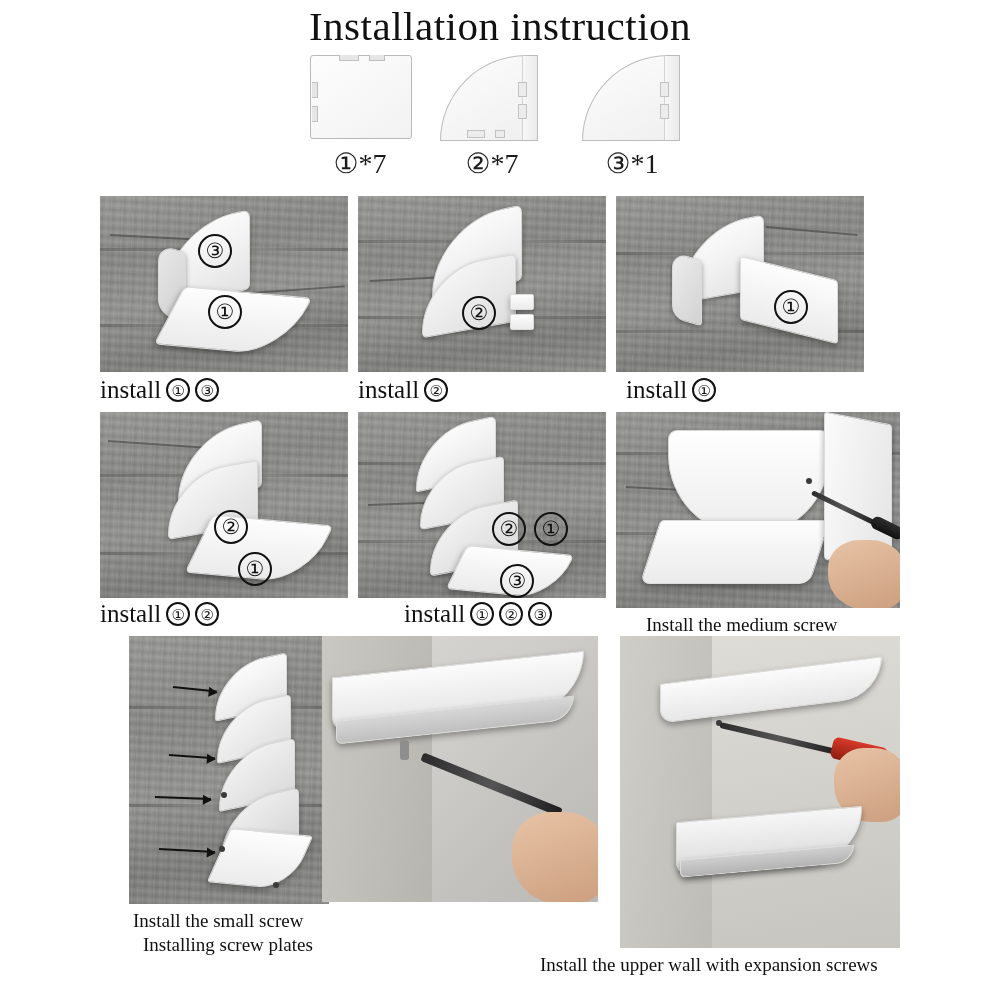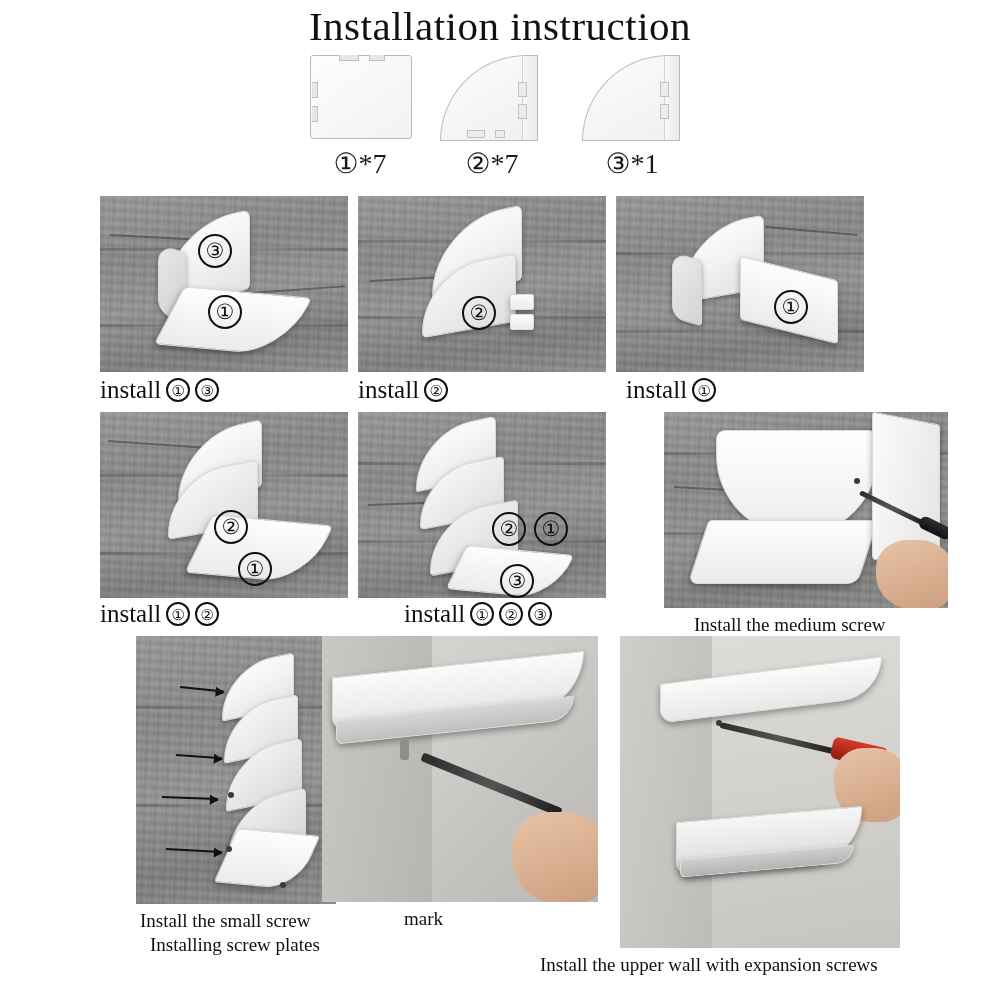--- a/index.html
+++ b/index.html
@@ -350,37 +350,37 @@
       <span class="marker" style="left:142px; top:152px;">③</span>
     </div>
     <div class="caption cap-big cap-flex" style="margin-top:2px; margin-left:46px;">
       <span>install</span>
       <span class="circnum">①</span>
       <span class="circnum">②</span>
       <span class="circnum">③</span>
     </div>
   </div>
 
-  <div class="cell" style="left:616px; top:412px;margin-left:48px;">
+  <div class="cell" style="left:616px; top:412px;">
     <div class="photo stone" style="width:284px;height:196px;">
       <span class="seam" style="top:40px;"></span>
       <span class="seam" style="top:120px;"></span>
       <span class="crack" style="left:10px; top:74px; width:120px; transform:rotate(3deg);"></span>
       <div class="br-fan" style="left:52px; top:18px; width:160px; height:104px; border-radius:10px 10px 90px 90px; background:linear-gradient(180deg,#ffffff,#ececec);"></div>
       <div class="br-flat" style="left:34px; top:108px; width:168px; height:62px; border-radius:4px 4px 10px 10px; transform:skewX(-18deg);"></div>
       <div class="br-flat" style="left:208px; top:6px; width:66px; height:146px; border-radius:4px; transform:skewY(11deg); background:linear-gradient(100deg,#fbfbfb,#e4e4e4);"></div>
       <span class="screwdot" style="left:190px; top:66px;"></span>
       <div class="driver" style="left:196px; top:78px; width:70px; height:5px; transform:rotate(26deg);"></div>
       <div class="driver-handle" style="left:256px; top:102px; width:34px; height:13px; transform:rotate(26deg); background:linear-gradient(180deg,#2e2e2e,#111);"></div>
       <div class="hand" style="left:212px; top:128px; width:78px; height:70px;"></div>
     </div>
     <div class="caption cap-sm" style="margin-top:6px; margin-left:30px;">Install the medium screw</div>
   </div>
 
-  <div class="cell" style="left:100px; top:636px;padding-left:36px;">
+  <div class="cell" style="left:93px; top:636px;padding-left:36px;">
     <div class="photo stone" style="width:200px;height:268px;">
       <span class="seam" style="top:70px;"></span>
       <span class="seam" style="top:168px;"></span>
       <div class="br-fan" style="left:86px; top:24px; width:70px; height:52px; border-radius:64px 6px 6px 4px; transform:skewY(-12deg);"></div>
       <div class="br-fan" style="left:88px; top:66px; width:72px; height:52px; border-radius:64px 6px 6px 4px; transform:skewY(-12deg); background:linear-gradient(150deg,#fafafa,#dedede);"></div>
       <div class="br-fan" style="left:90px; top:110px; width:74px; height:56px; border-radius:64px 6px 6px 4px; transform:skewY(-12deg); background:linear-gradient(150deg,#f7f7f7,#d9d9d9);"></div>
       <div class="br-fan" style="left:92px; top:160px; width:76px; height:56px; border-radius:64px 6px 6px 4px; transform:skewY(-12deg); background:linear-gradient(150deg,#f4f4f4,#d4d4d4);"></div>
       <div class="br-flat" style="left:88px; top:196px; width:84px; height:52px; border-radius:4px 4px 34px 4px; transform:skewX(-24deg) skewY(5deg);"></div>
       <div class="arrow" style="left:44px; top:50px; width:44px; transform:rotate(6deg);"></div>
       <div class="arrow" style="left:40px; top:118px; width:46px; transform:rotate(4deg);"></div>
@@ -396,21 +396,20 @@
 
   <div class="cell" style="left:322px; top:636px;">
     <div class="photo wallbg" style="width:276px;height:266px;">
       <div style="position:absolute; left:0; top:0; width:110px; height:266px; background:linear-gradient(100deg,#c9c8c3,#b6b5b0);"></div>
       <div class="br-flat" style="left:10px; top:28px; width:250px; height:56px; border-radius:0 0 120px 40px; background:linear-gradient(180deg,#fbfbfb,#e3e3e3); transform:skewY(-6deg);"></div>
       <div class="br-flat" style="left:14px; top:72px; width:236px; height:22px; border-radius:0 0 80px 24px; background:linear-gradient(180deg,#d7d7d7,#bfbfbf); transform:skewY(-6deg);"></div>
       <span class="screwdot" style="left:78px; top:104px; width:9px; height:20px; border-radius:3px; background:#8e8e8e;"></span>
       <div class="driver" style="left:100px; top:116px; width:150px; height:9px; transform:rotate(22deg);"></div>
       <div class="hand" style="left:190px; top:176px; width:96px; height:92px;"></div>
     </div>
-    <div class="caption cap-sm" style="margin-top:6px; margin-left:82px;">mark</div>
   </div>
 
   <div class="cell" style="left:620px; top:636px;">
     <div class="photo wallbg" style="width:280px;height:312px;">
       <div style="position:absolute; left:0; top:0; width:92px; height:312px; background:linear-gradient(100deg,#cfcec9,#bdbcb7);"></div>
       <div style="position:absolute; left:92px; top:0; width:188px; height:312px; background:linear-gradient(170deg,#dedcd7,#c6c5c0);"></div>
       <div class="br-flat" style="left:40px; top:34px; width:220px; height:38px; border-radius:0 0 50px 18px; background:linear-gradient(180deg,#fbfbfb,#e7e7e7); transform:skewY(-7deg);"></div>
       <span class="screwdot" style="left:96px; top:84px;"></span>
       <div class="driver" style="left:100px; top:86px; width:120px; height:6px; transform:rotate(13deg);"></div>
       <div class="driver-handle" style="left:212px; top:100px; width:56px; height:22px; transform:rotate(13deg);"></div>

